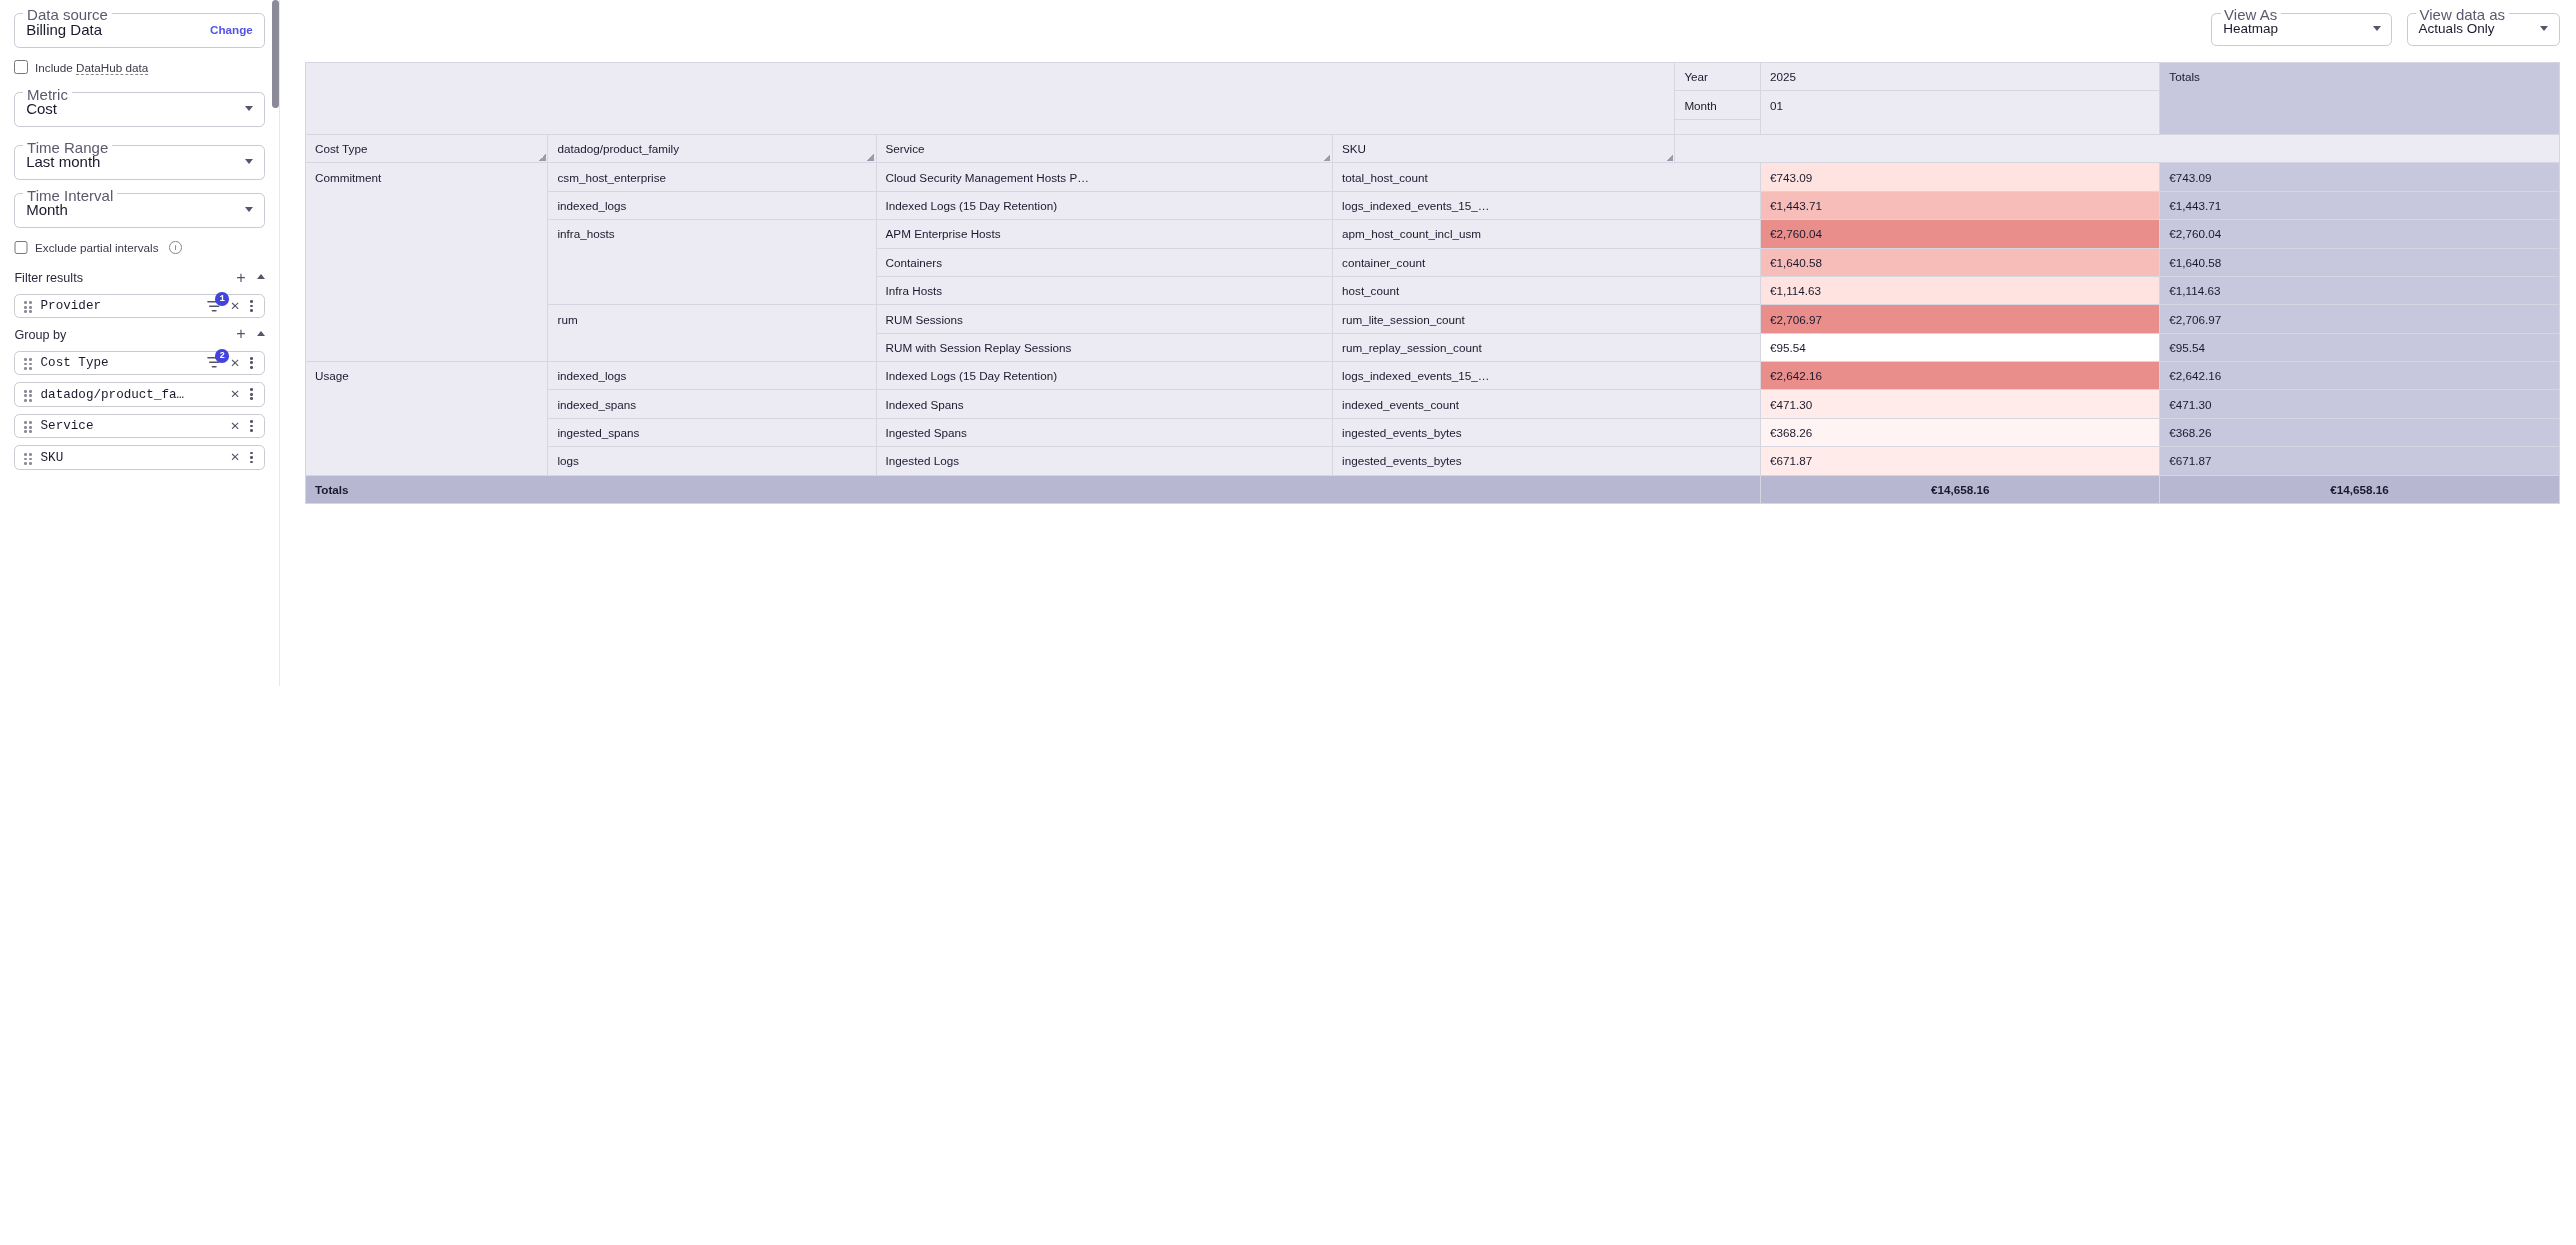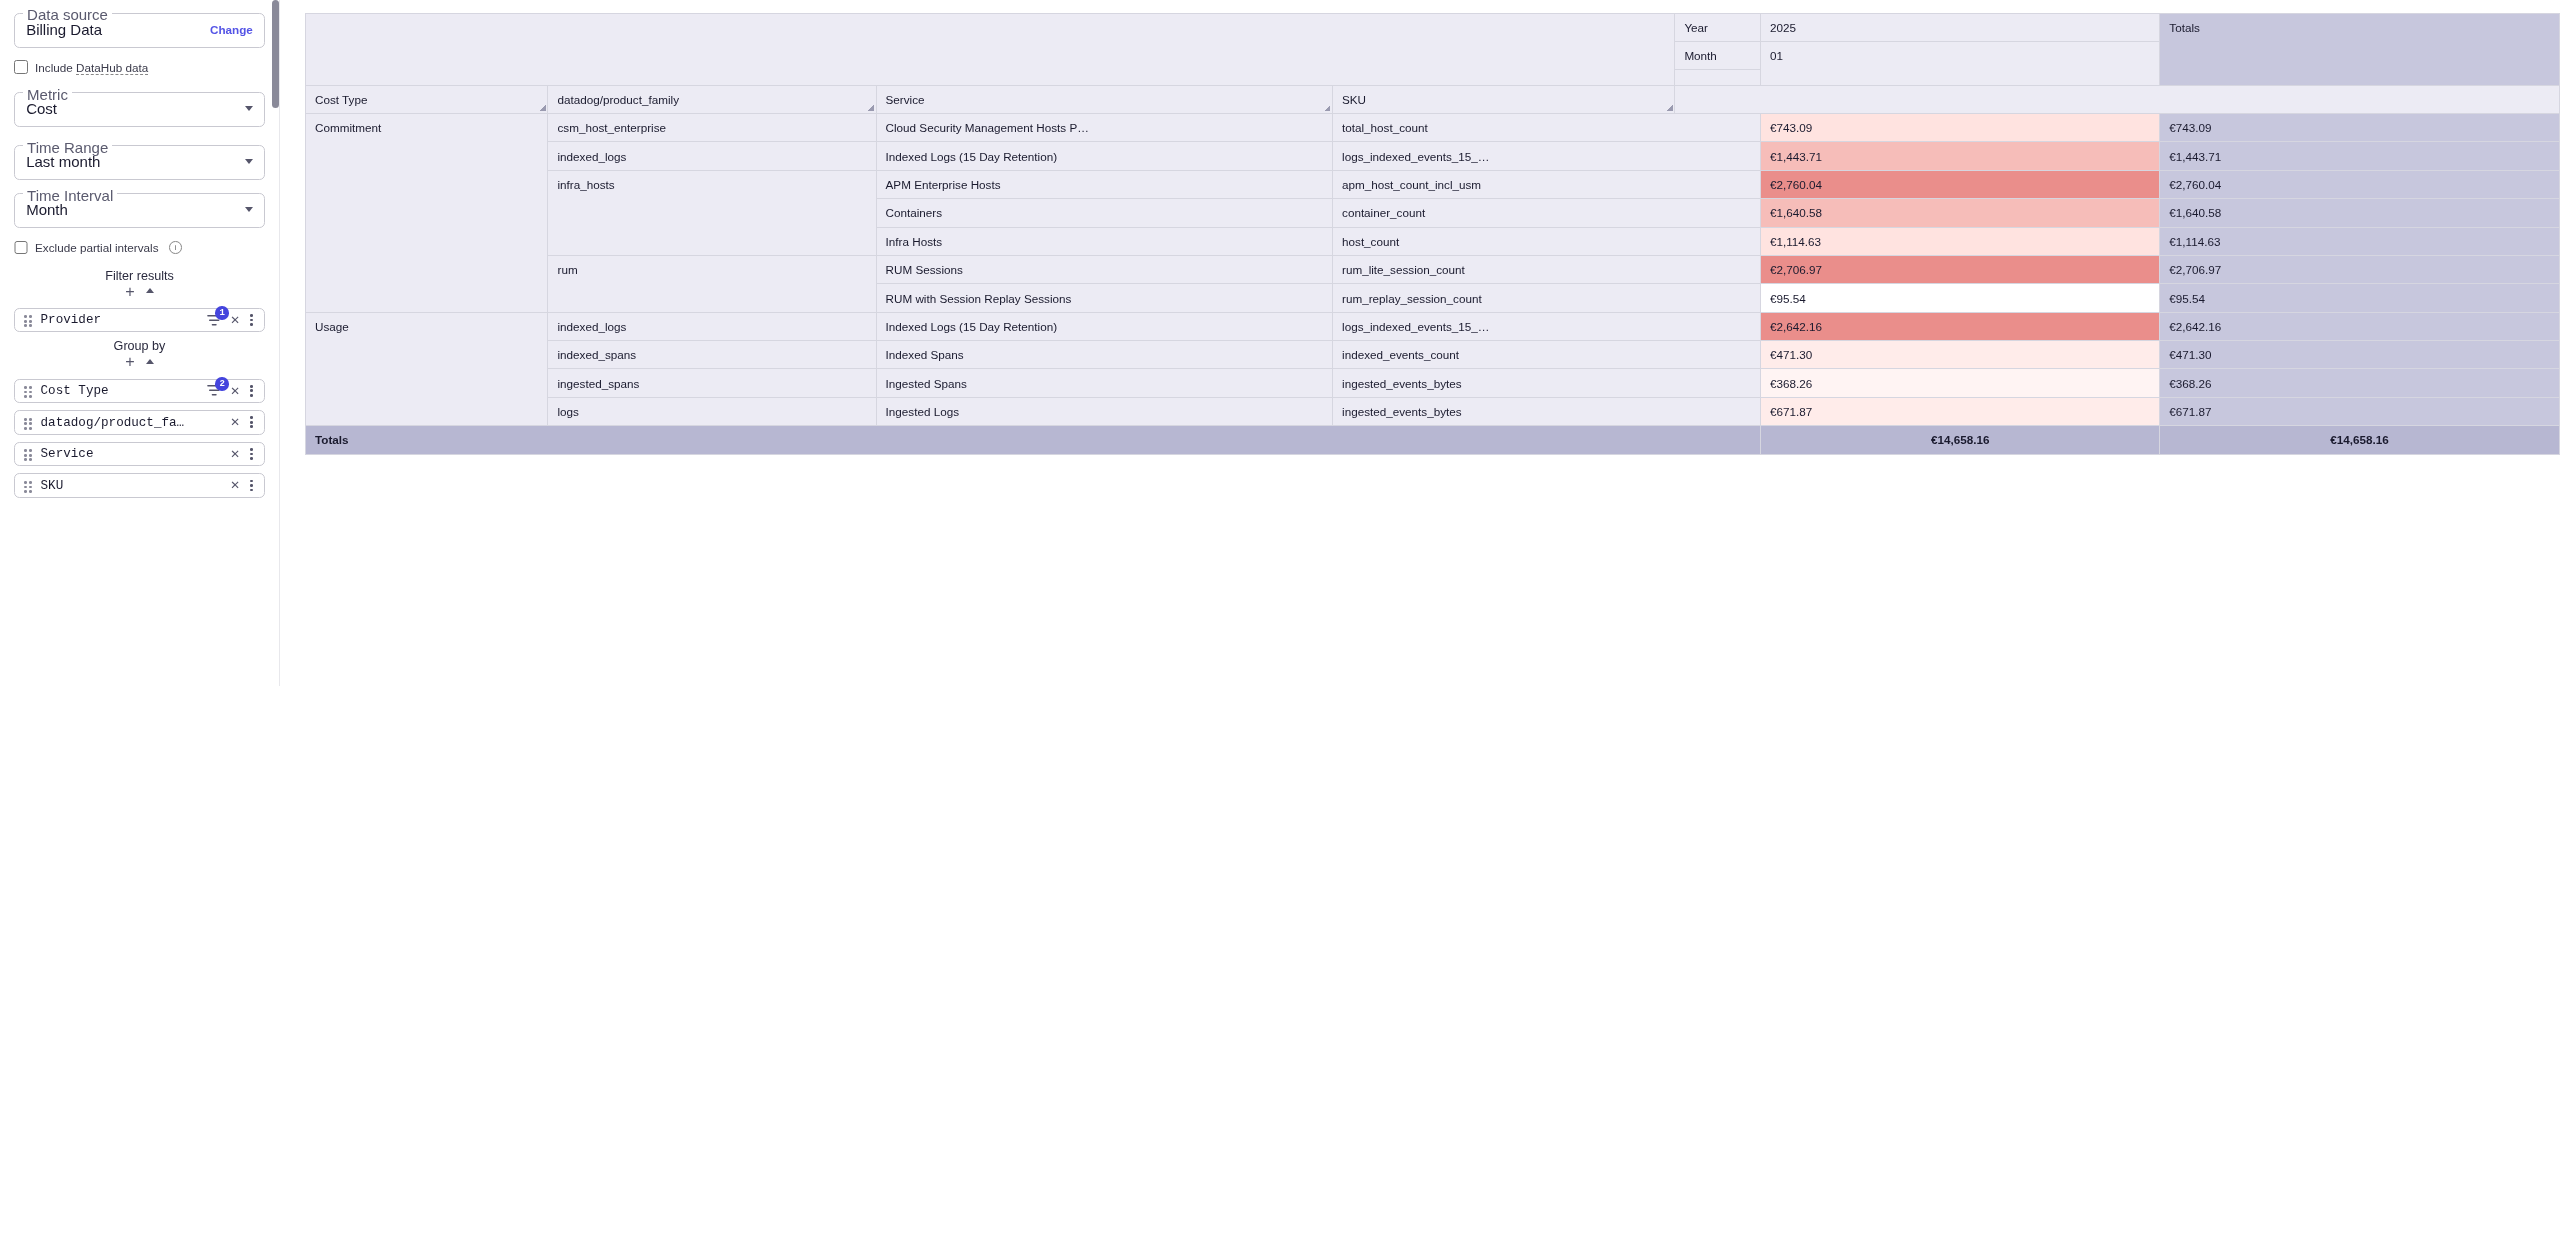--- a/index.html
+++ b/index.html
@@ -63,23 +63,22 @@
     font-size:13.5px;
   }
   .caret-down{
     width:0;height:0;border-left:4.5px solid transparent;border-right:4.5px solid transparent;border-top:5.4px solid #55556a;
   }
   .info-circle{
     display:inline-flex;width:12.6px;height:12.6px;border:0.9px solid #888;border-radius:50%;
     align-items:center;justify-content:center;font-size:8.1px;color:#666;margin-left:3.6px;
   }
   .section-header{
-    display:flex; align-items:center; justify-content:space-between;
+    display:flex; align-items:flex-end; justify-content:space-between;
     margin: 5.4px 0 9px 0;
-    flex-direction: column;
   }
   .section-header .title{ font-size:12.6px; font-weight:500; color:#2a2a3e; }
   .section-header .icons{ display:flex; gap:10.8px; align-items:center; color:#55556a;}
   .plus-icon{ font-size:16.2px; line-height:1; cursor:pointer; }
   .chev-up{ width:0;height:0;border-left:4.5px solid transparent;border-right:4.5px solid transparent;border-bottom:5.4px solid #55556a; cursor:pointer;}
   .chip{
     border:0.9px solid #c9c9d1; border-radius:5.4px;
     display:flex; align-items:flex-end; gap:9px;
     padding:4px 9px;
     margin-bottom:7.2px;
@@ -330,20 +329,36 @@
             <span></span>
             <span></span>
             <span></span>
           </span>
         </span>
       </div>
     </div>
 </aside>
 
 <main class="main">
+  <div class="toolbar">
+    <div class="fieldset">
+      <span class="legend">View As</span>
+      <div class="select-like">
+        <span class="value">Heatmap</span>
+        <span class="caret-down"></span>
+      </div>
+    </div>
+    <div class="fieldset" style="min-width:153px">
+      <span class="legend">View data as</span>
+      <div class="select-like">
+        <span class="value">Actuals Only</span>
+        <span class="caret-down"></span>
+      </div>
+    </div>
+  </div>
 
   <table class="heat">
     <colgroup>
       <col class="c-cost">
         <col class="c-fam">
         <col class="c-svc">
         <col class="c-sku">
         <col class="c-blank">
         <col class="c-val">
         <col class="c-tot">

